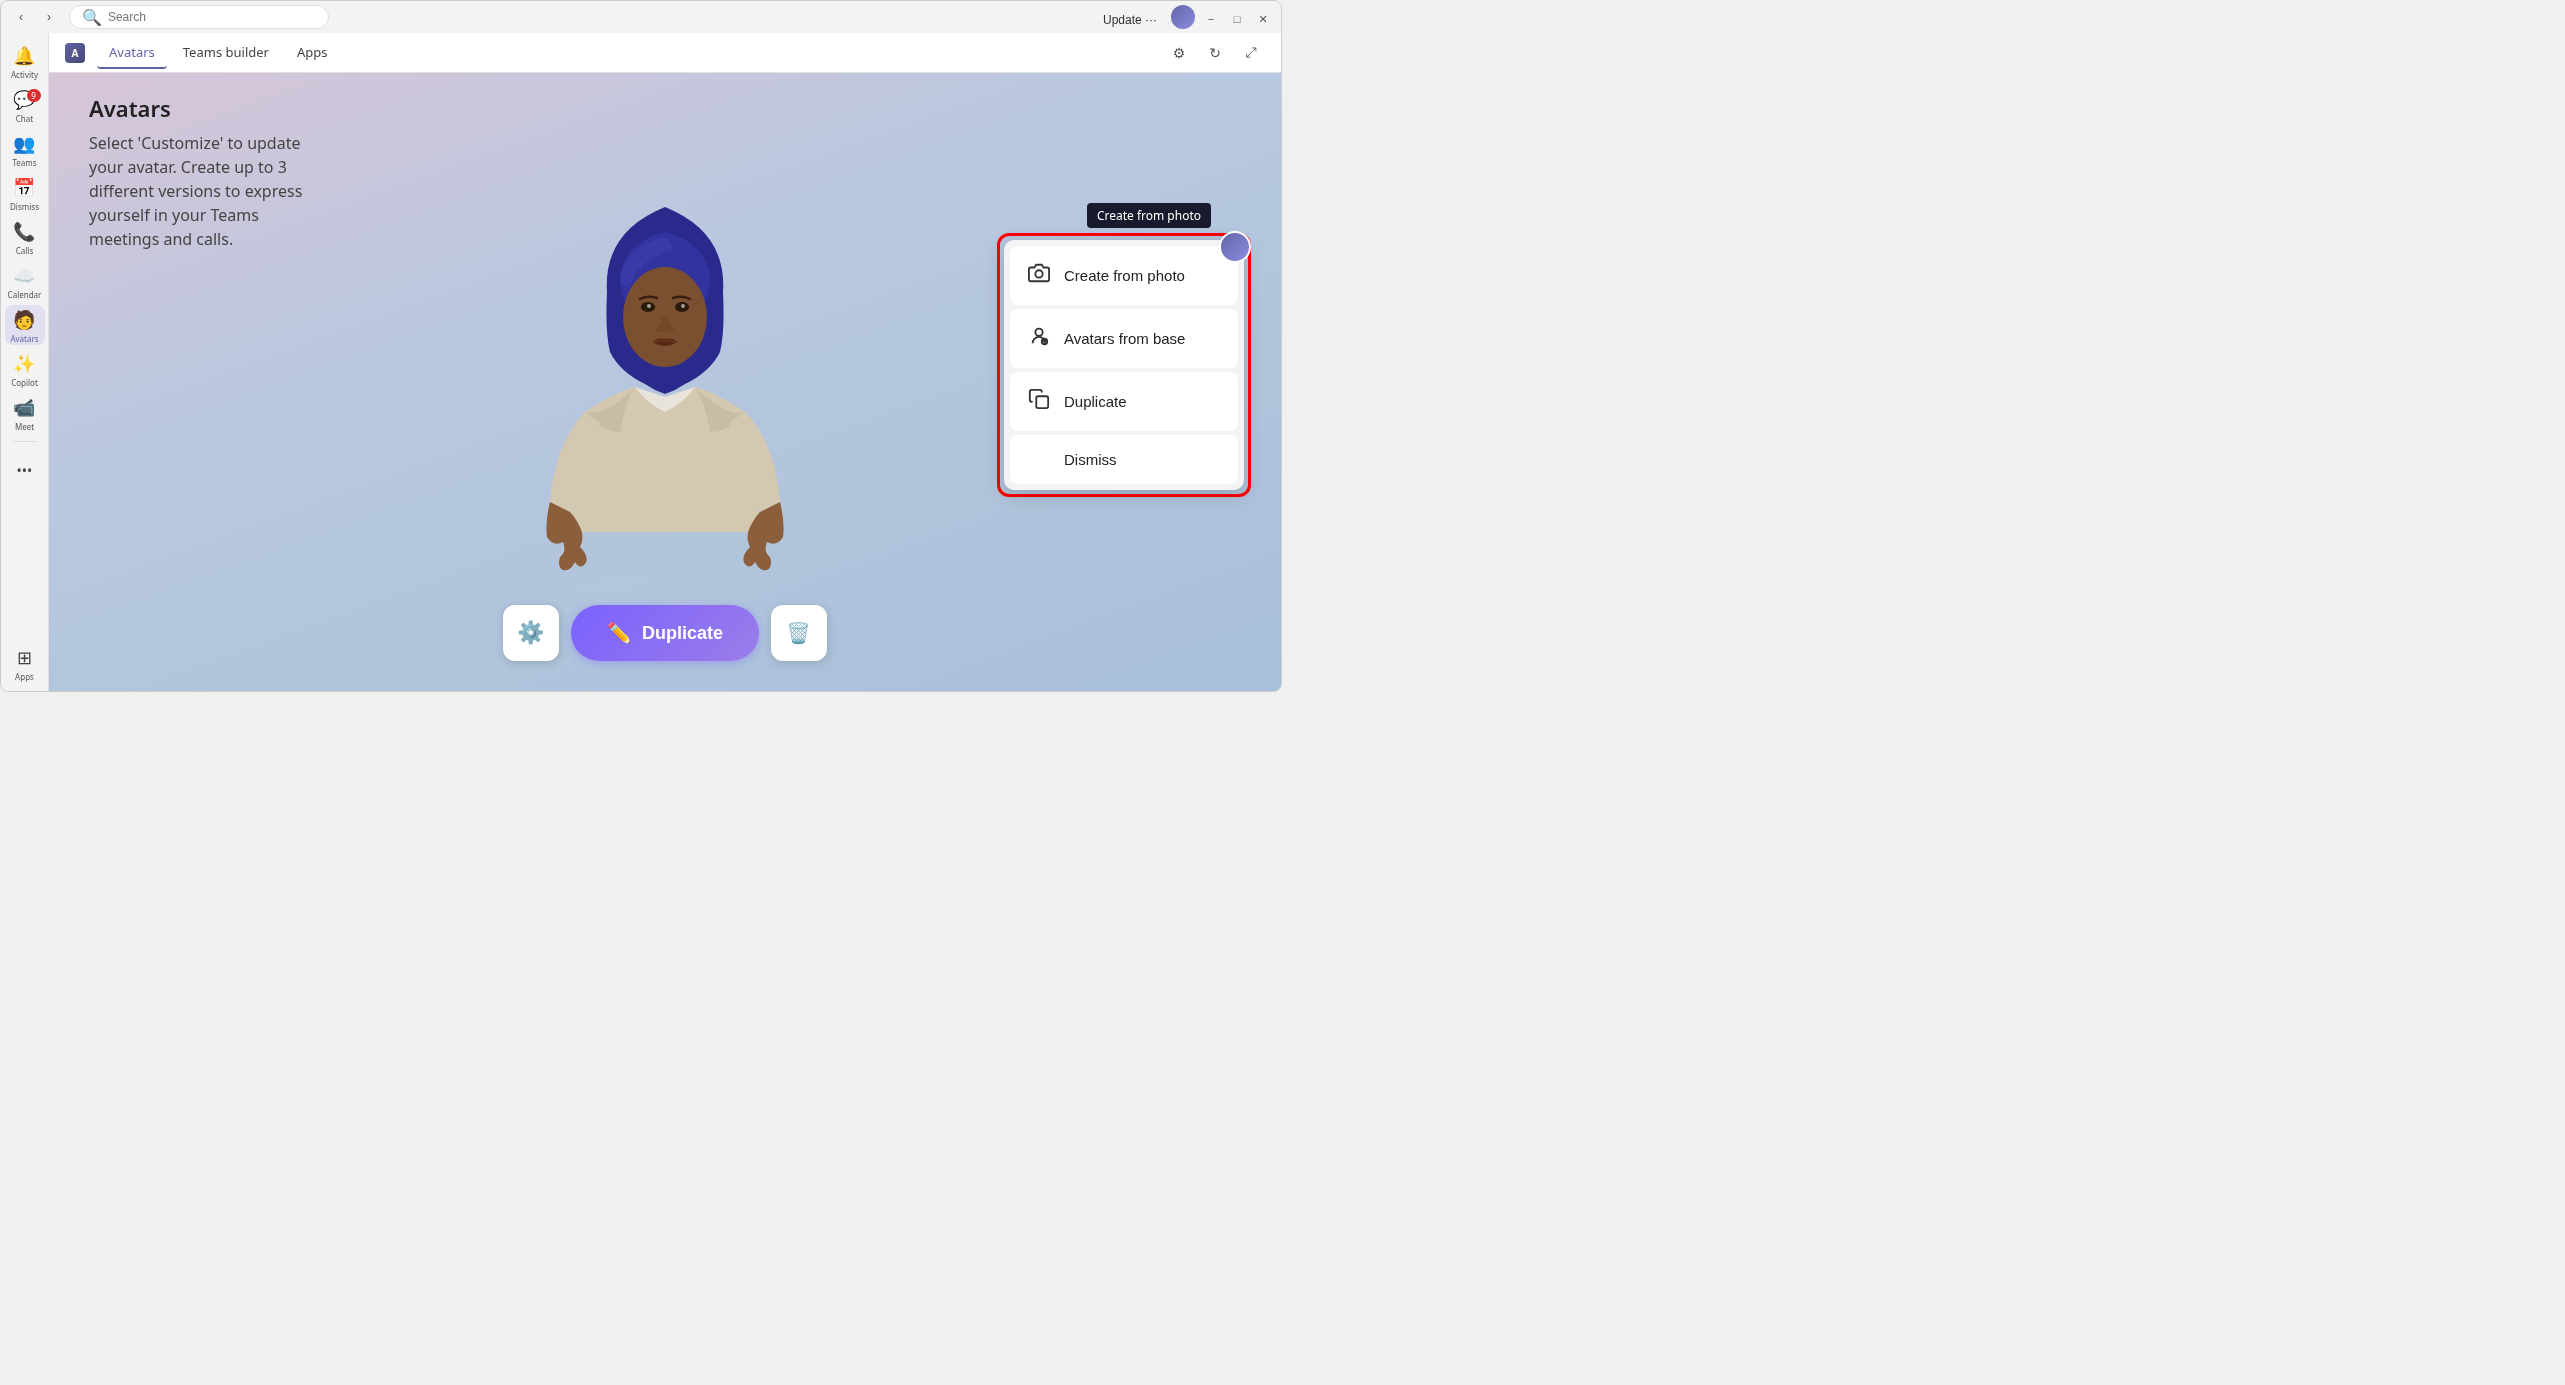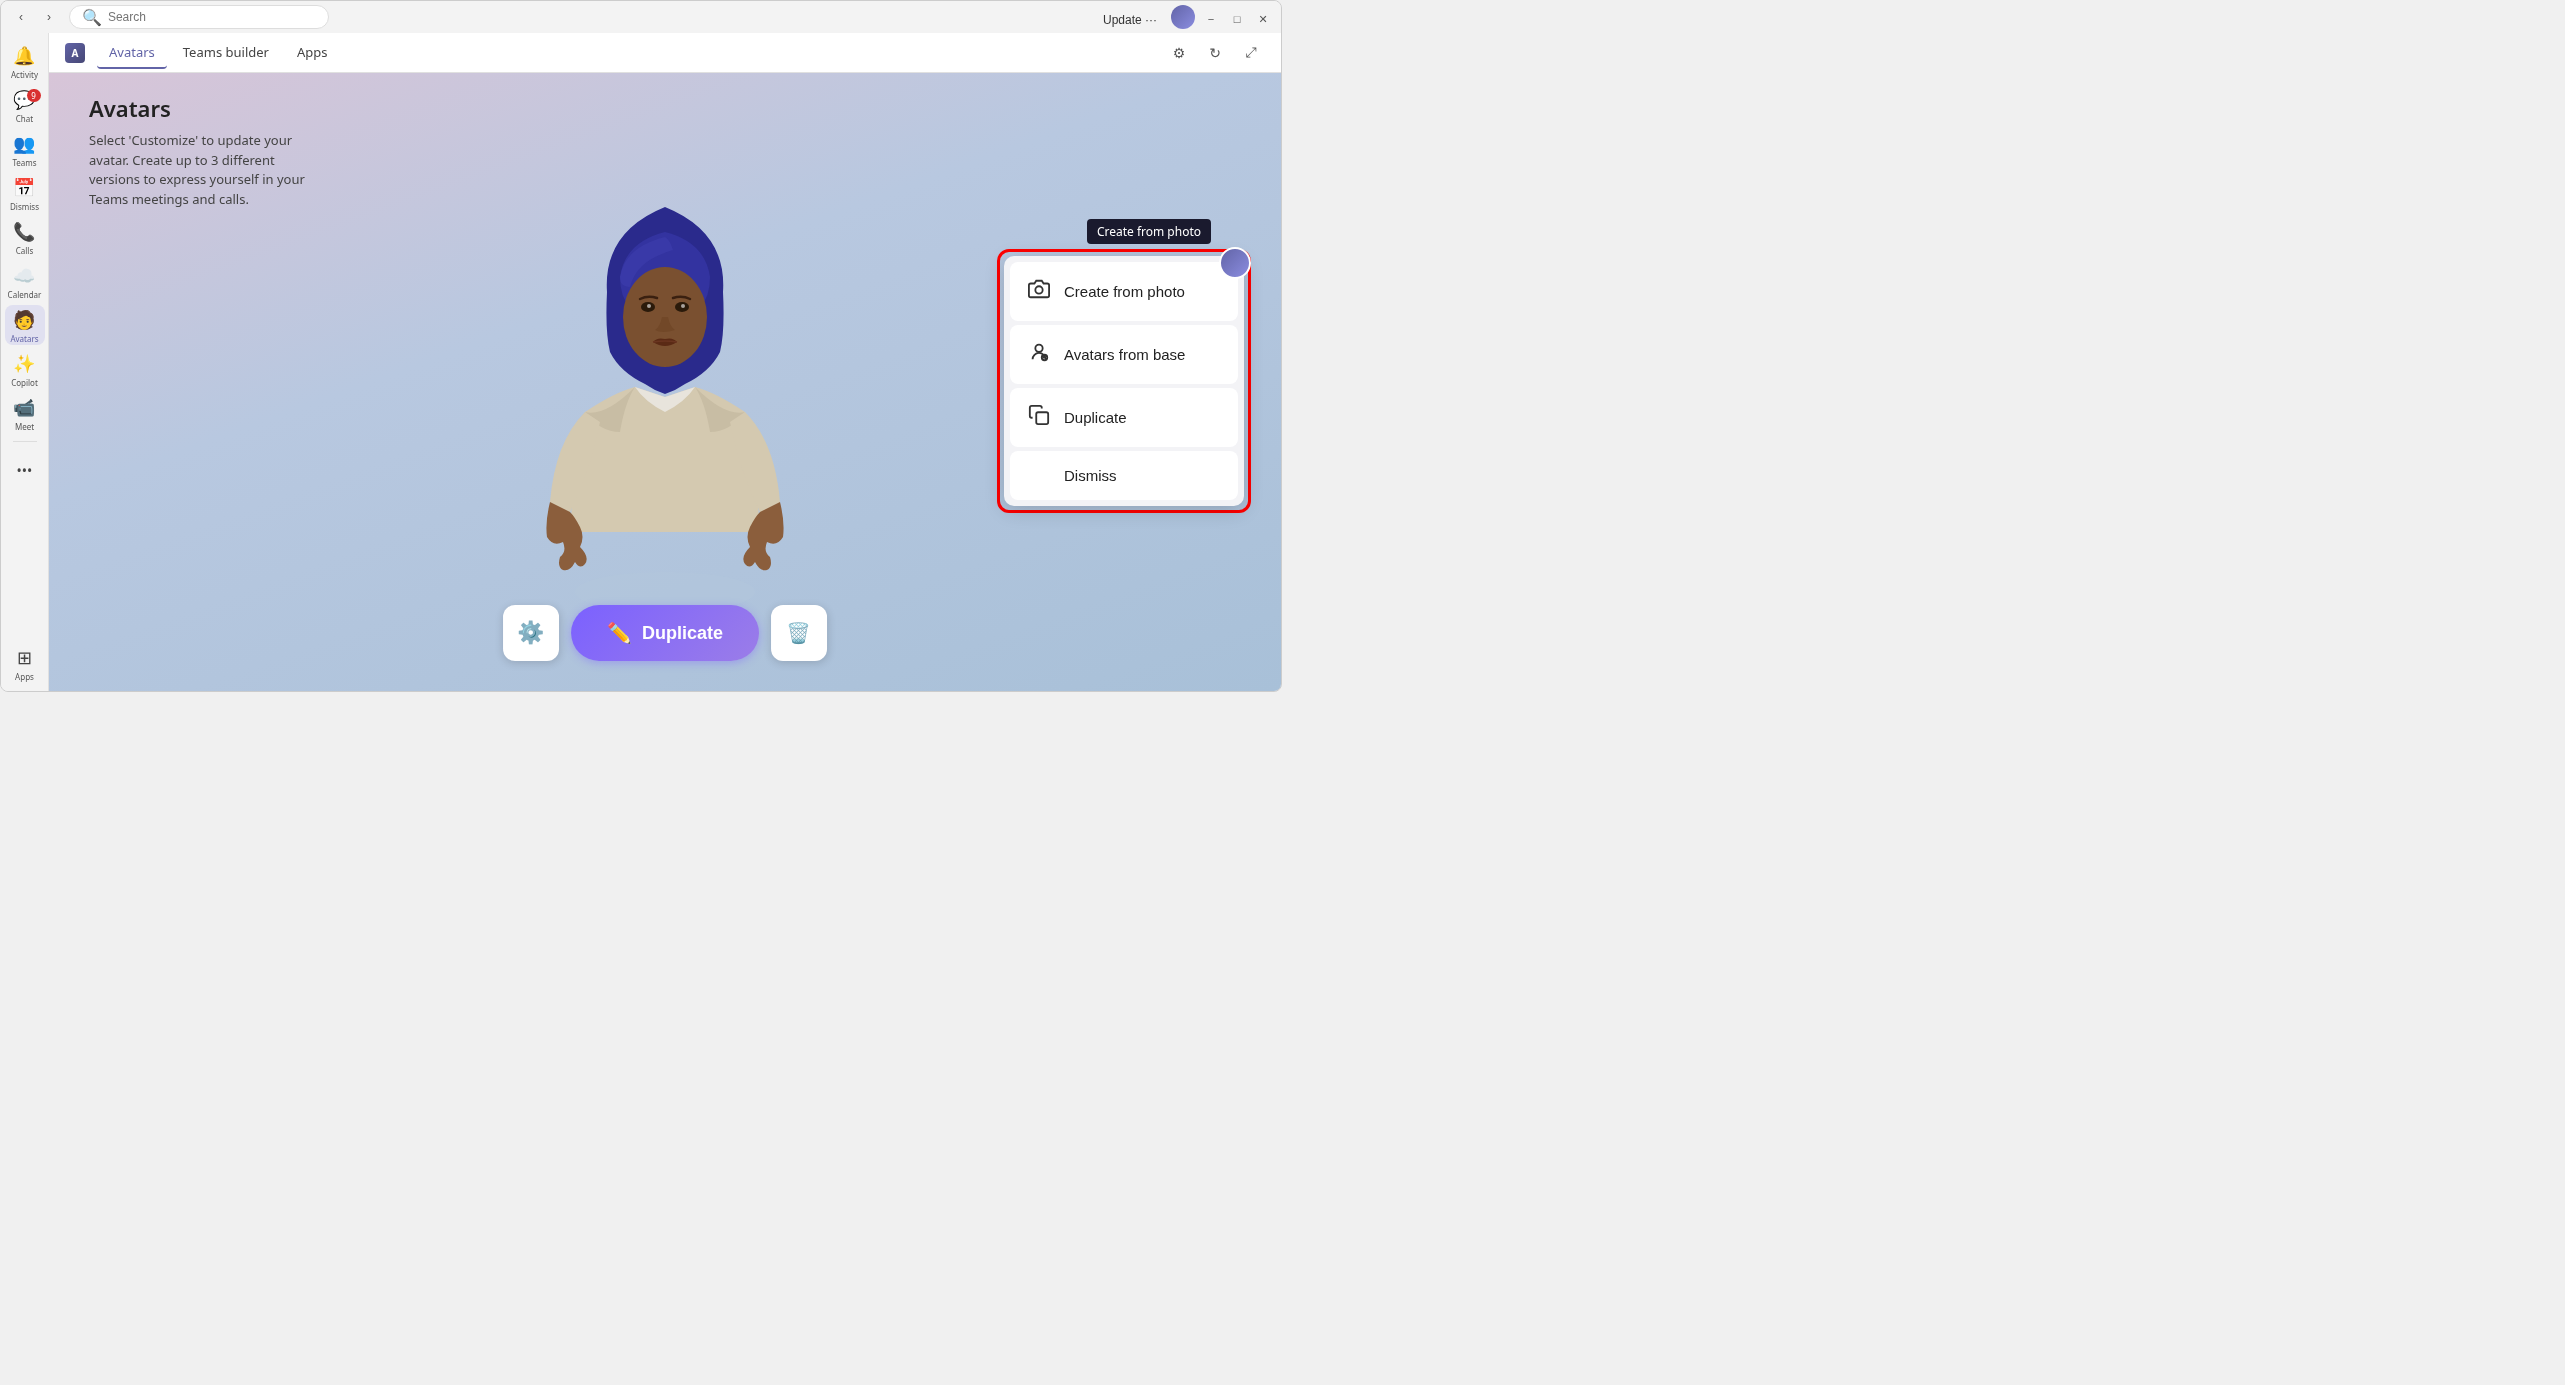--- a/index.html
+++ b/index.html
@@ -216,21 +216,21 @@
       top: 20px; left: 40px;
       z-index: 10;
     }
     .page-title {
       font-size: 22px;
       font-weight: 600;
       color: #222;
       margin-bottom: 8px;
     }
     .page-desc {
-      font-size: 13px;
+      font-size: 16px;
       color: #444;
       line-height: 1.5;
       max-width: 240px;
     }
 
     
     .avatar-figure {
       position: absolute;
       left: 50%;
       top: 50%;
@@ -289,21 +289,21 @@
       display: flex; align-items: center; justify-content: center;
       font-size: 20px;
       box-shadow: 0 2px 8px rgba(0,0,0,0.15);
       color: #444;
     }
 
     
     .popup-container {
       position: absolute;
       right: 30px;
-      top: 176px;
+      top: 160px;
       z-index: 100;
     }
 
     .popup-highlight {
       border: 3px solid red;
       border-radius: 12px;
       padding: 4px;
     }
 
     .popup-tooltip {

